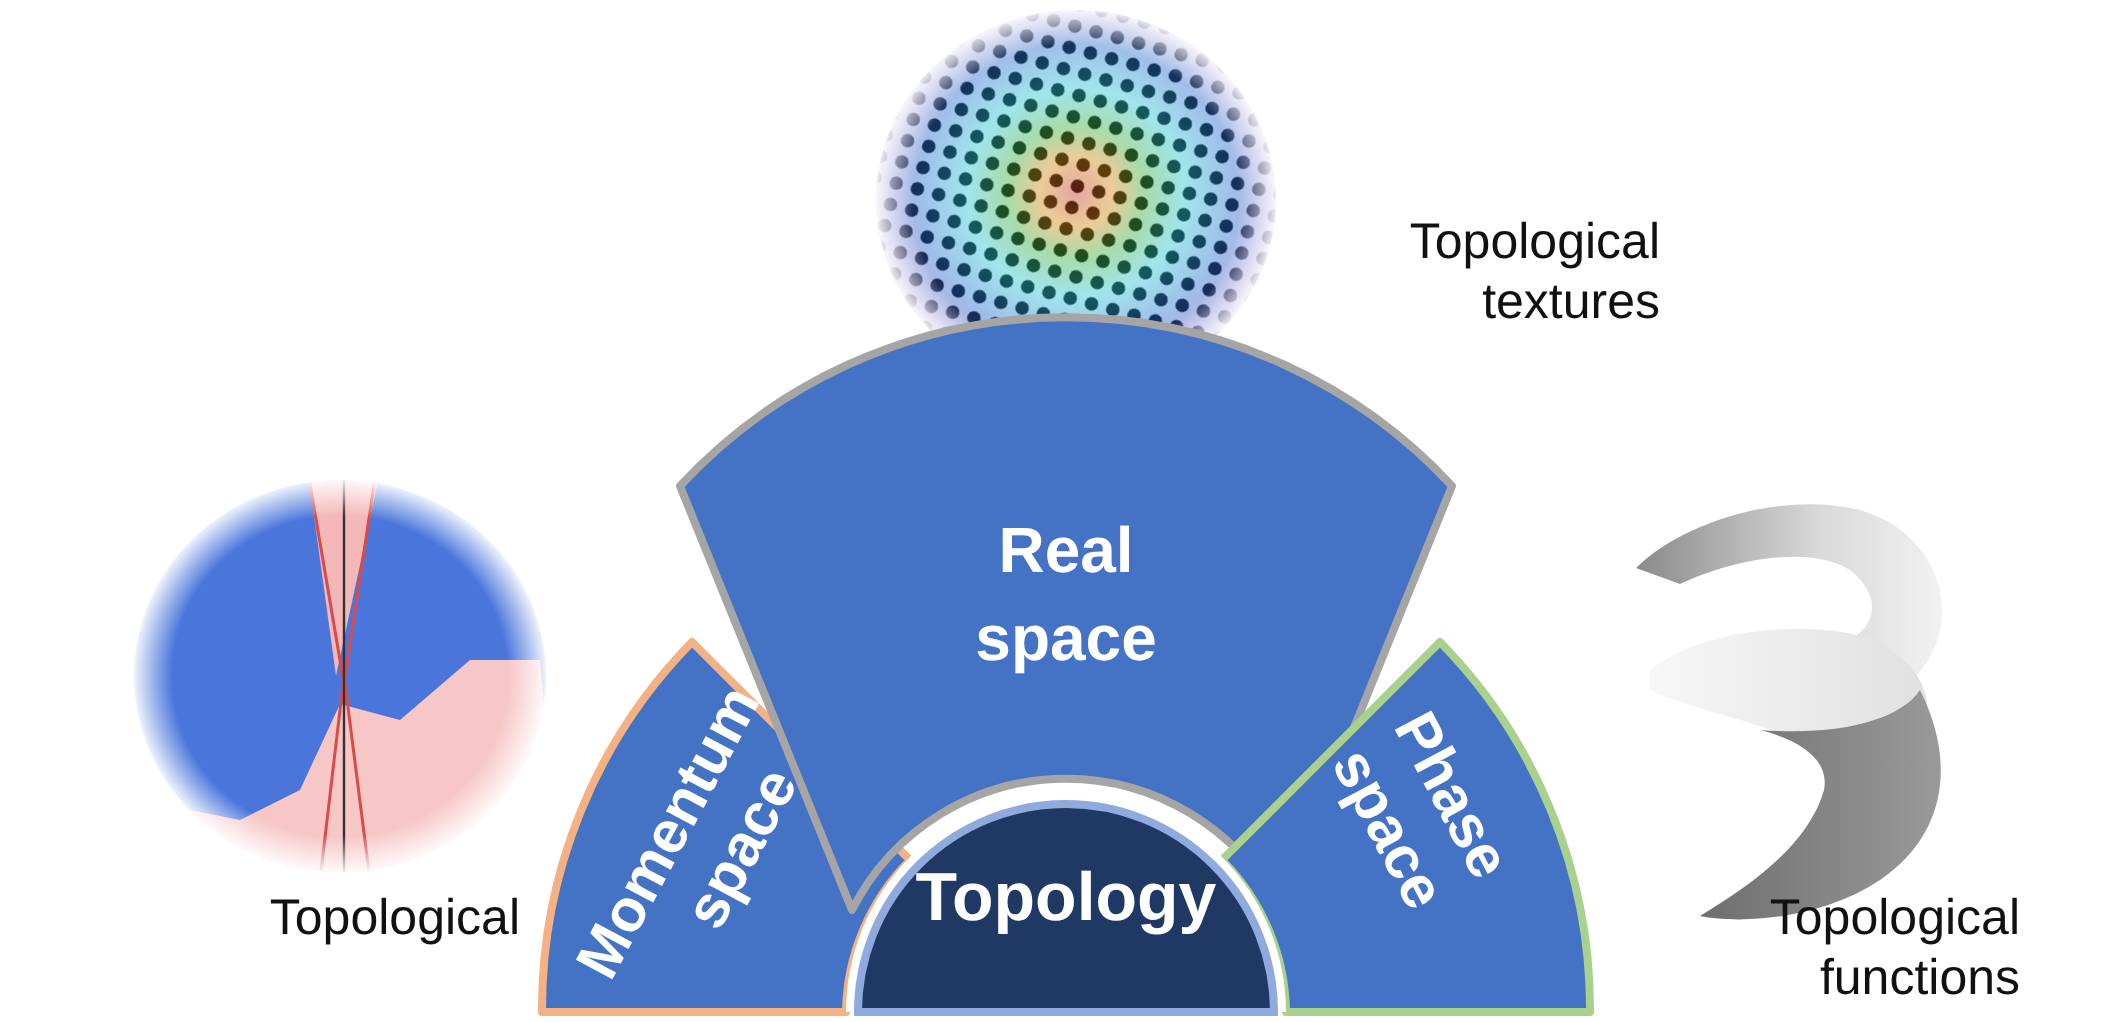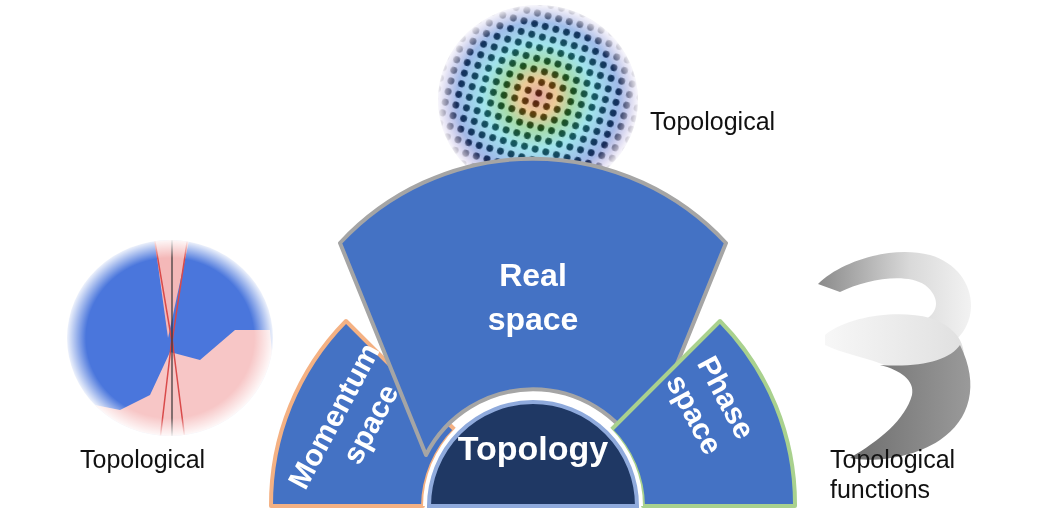--- a/index.html
+++ b/index.html
@@ -1,17 +1,17 @@
 <!DOCTYPE html>
 <html><head>
 <meta charset="utf-8">
 <style>
   html, body { margin:0; padding:0; background:#ffffff; }
   body { width:1055px; height:511px; position:relative; overflow:hidden; font-family:"Liberation Sans", sans-serif; }
-  .label { position:absolute; color:#111; font-size:25px; line-height:30px; text-align:left; }
+  .label { position:absolute; color:#111; font-size:25px; line-height:30px; text-align:right; }
   svg { position:absolute; left:0; top:0; }
   .seg-text { font-family:"Liberation Sans", sans-serif; font-weight:bold; fill:#ffffff; }
 </style>
 </head>
 <body>
 
 <svg width="1055" height="511" viewBox="0 0 1055 511">
   <defs>
     <radialGradient id="fadeEdge" cx="50%" cy="50%" r="50%">
       <stop offset="80%" stop-color="#fff" stop-opacity="0"></stop>
@@ -104,20 +104,21 @@
   </g>
 
   <g transform="translate(712,405) rotate(62)">
     <text class="seg-text" font-size="30" text-anchor="middle" x="0" y="-6">Phase</text>
     <text class="seg-text" font-size="30" text-anchor="middle" x="0" y="30">space</text>
   </g>
 </svg>
 
 <div class="label" style="left:650px; top:106px; width:180px;">
   <div>Topological</div>
+  <div>textures</div>
 </div>
 
 <div class="label" style="left:80px; top:444px; width:180px;">
   <div>Topological</div>
 </div>
 
 <div class="label" style="left:830px; top:444px; width:180px;">
   <div>Topological</div>
   <div>functions</div>
 </div>

